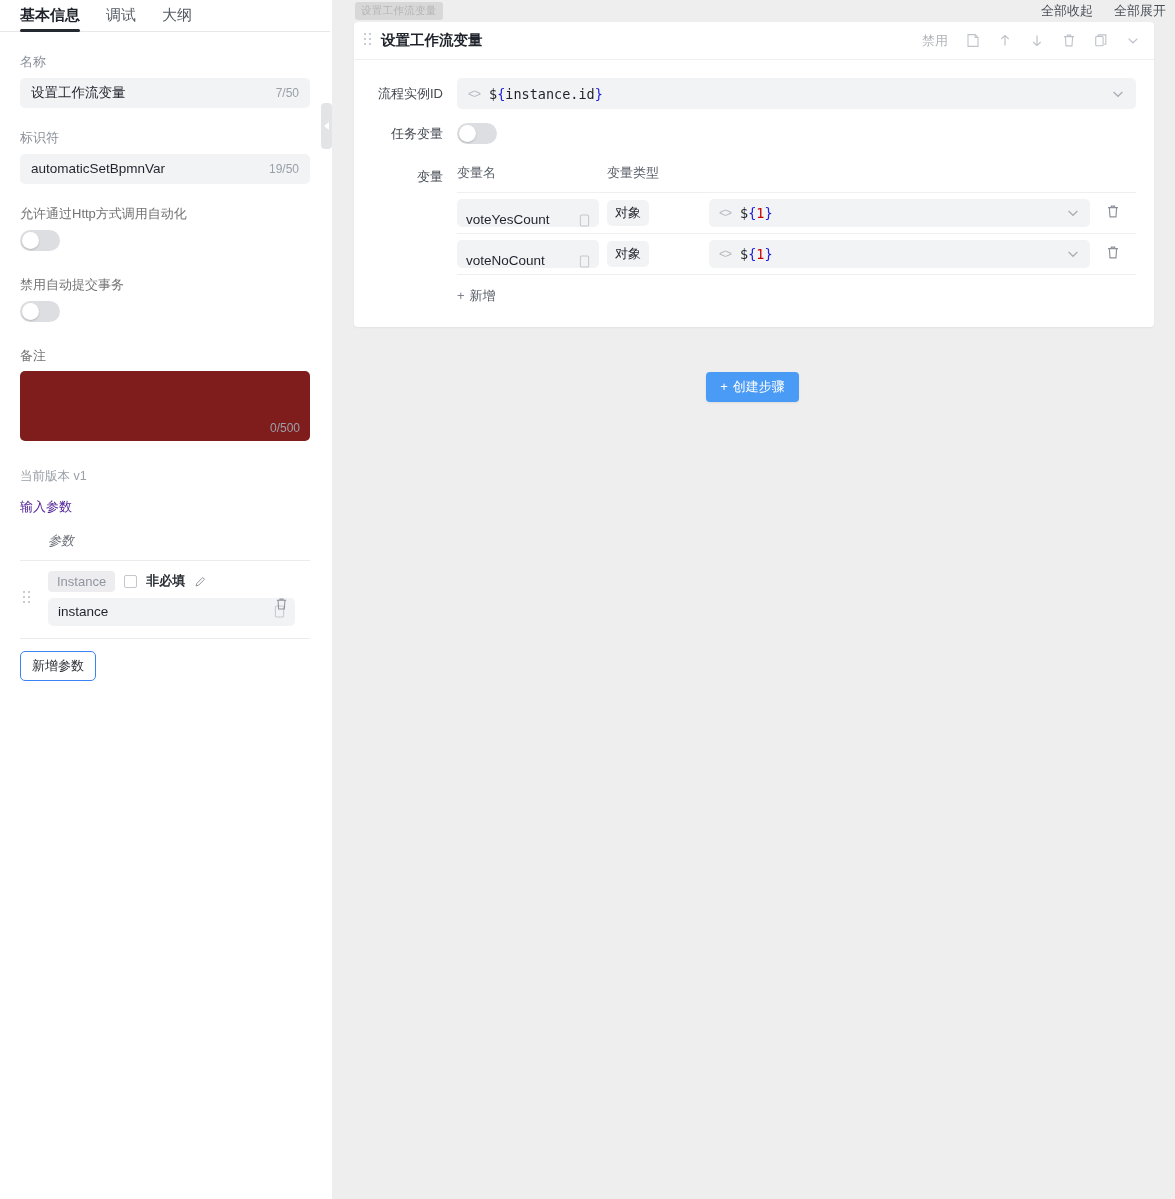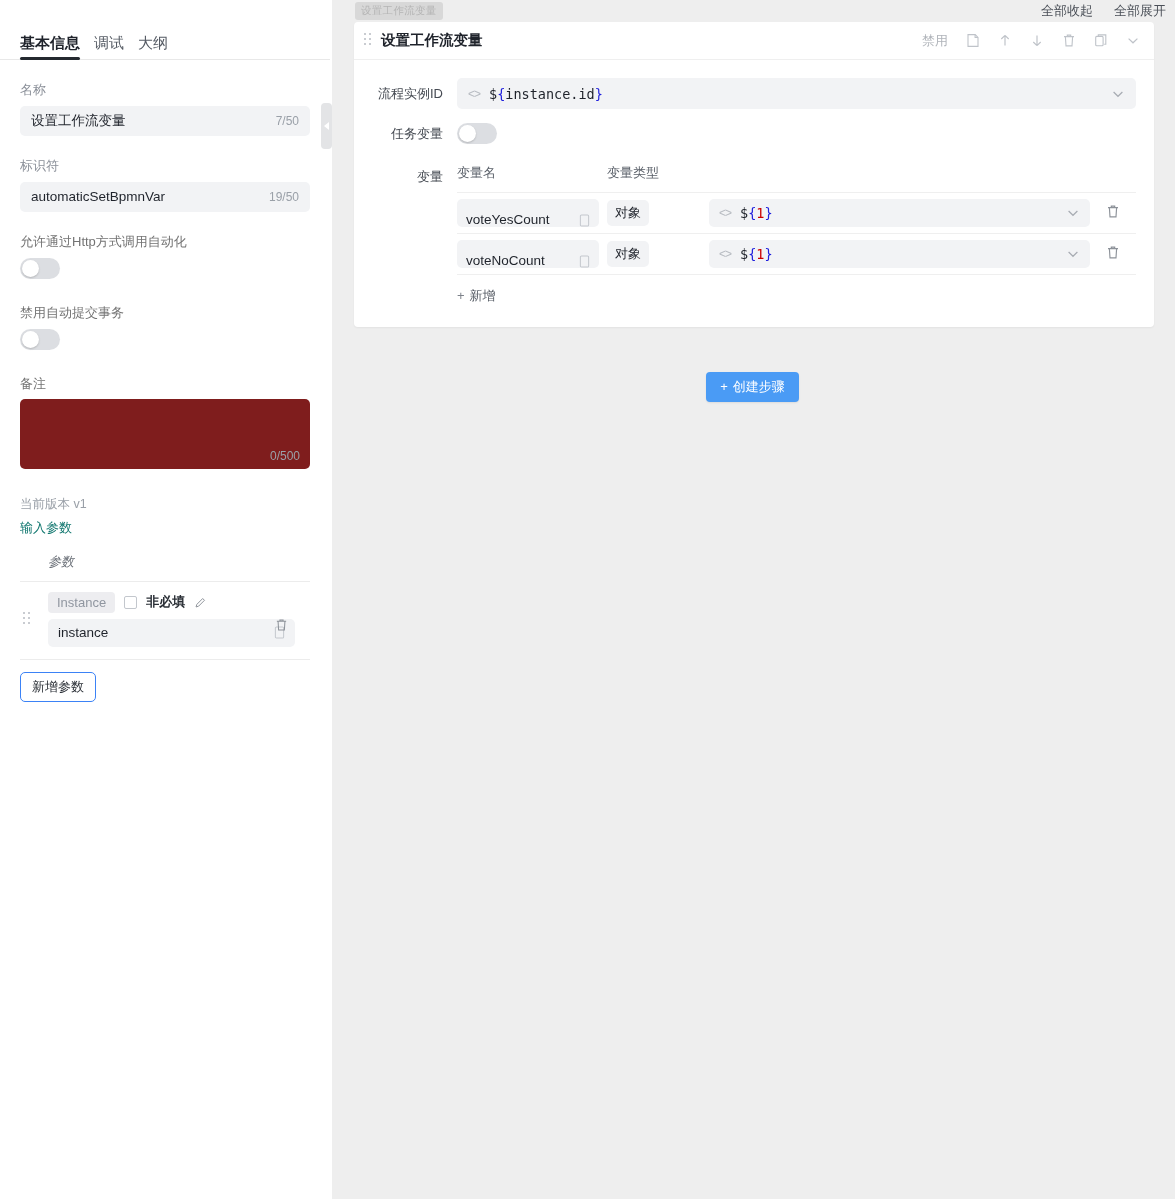--- a/index.html
+++ b/index.html
@@ -16,26 +16,25 @@
   
   .left-panel {
     width: 330px; height: 1199px;
     background: #ffffff;
     position: relative;
     flex: 0 0 330px;
     overflow: hidden;
   }
   .tabbar {
     display: flex; align-items: flex-end;
-    gap: 14px;
+    gap: 26px;
     padding: 0 20px;
     height: 32px;
     border-bottom: 1px solid #e8e8e8;
     position: relative;
-    margin-top: 28px;
   }
   .tab {
     font-size: 15px; color: #555b64; cursor: pointer;
     padding-bottom: 9px; position: relative; line-height: 1;
   }
   .tab.active { color: #1f232b; font-weight: bold; }
   .tab.active::after {
     content: ""; position: absolute; left: 0; right: 0; bottom: -1px;
     height: 3px; background: #24292f; border-radius: 2px;
   }
@@ -72,21 +71,21 @@
   .textarea-box .counter {
     position: absolute; right: 10px; bottom: 6px;
     font-size: 12px; color: #9aa0a8;
   }
 
   .meta {
     margin-top: 26px; font-size: 12.5px; color: #9aa0a8; line-height: 1.55;
   }
   .meta .ver { color: #9aa0a8; }
   .section-title {
-    font-size: 13px; color: #0f766e; margin-top: 3px; line-height: 1.6;
+    font-size: 13px; color: #4c1d95; margin-top: 10px; line-height: 1.6;
   }
   .param-header {
     font-size: 13px; color: #6b7078; padding: 14px 0 10px 28px;
     border-bottom: 1px solid #ececec;
     font-style: italic;
   }
   .param-row {
     position: relative; padding: 10px 0 12px 28px;
     border-bottom: 1px solid #ececec;
   }

